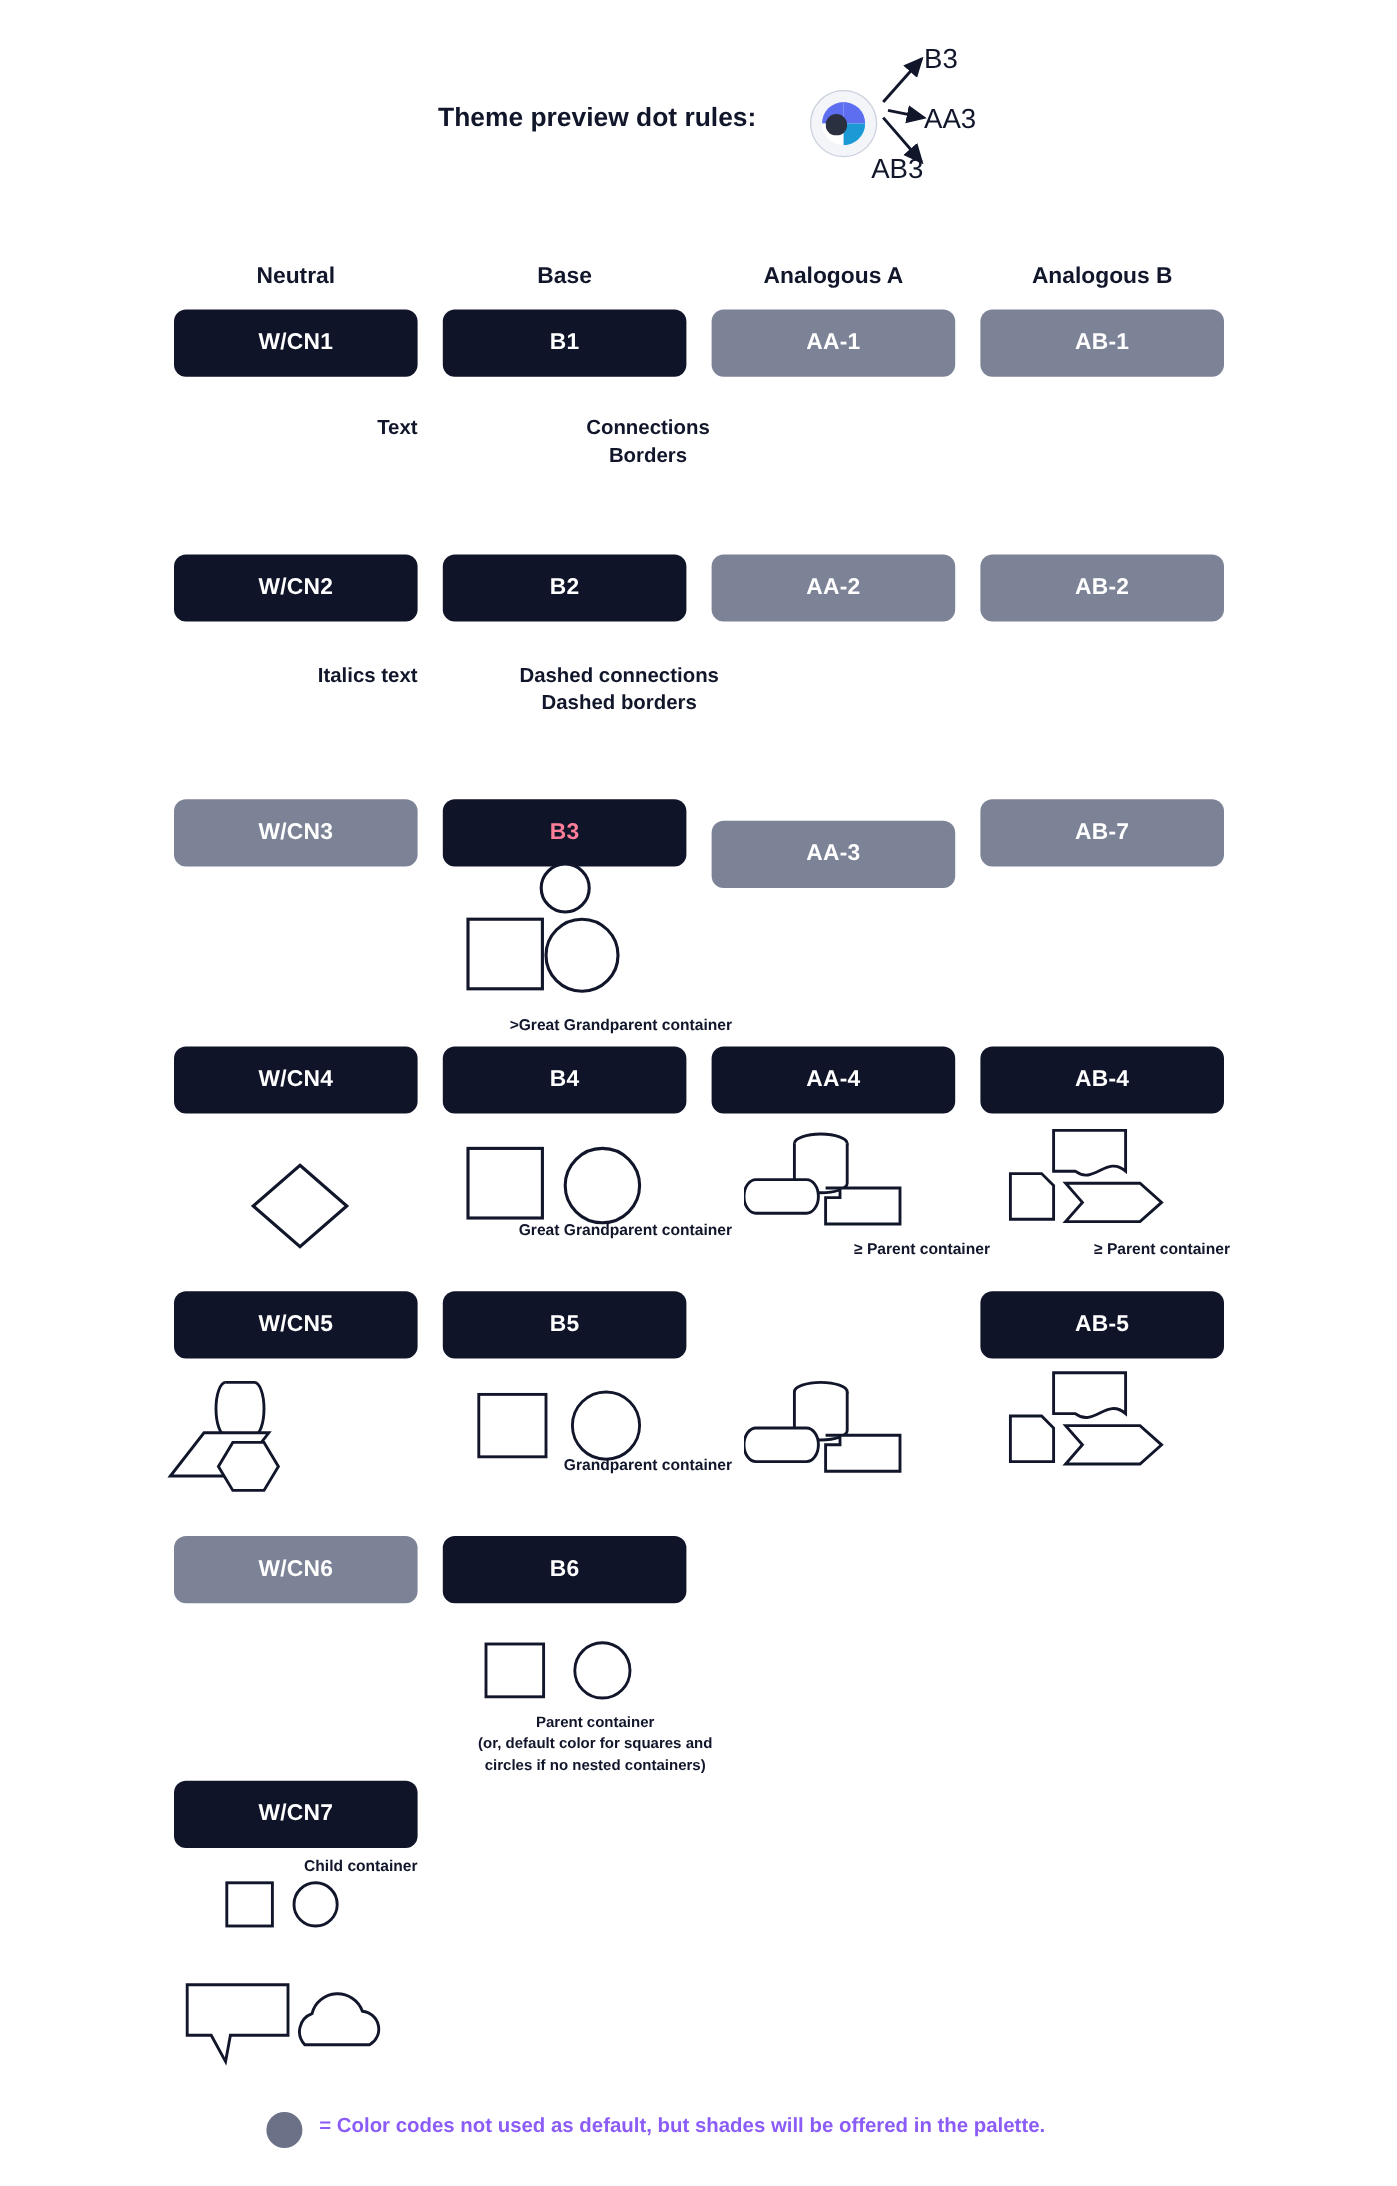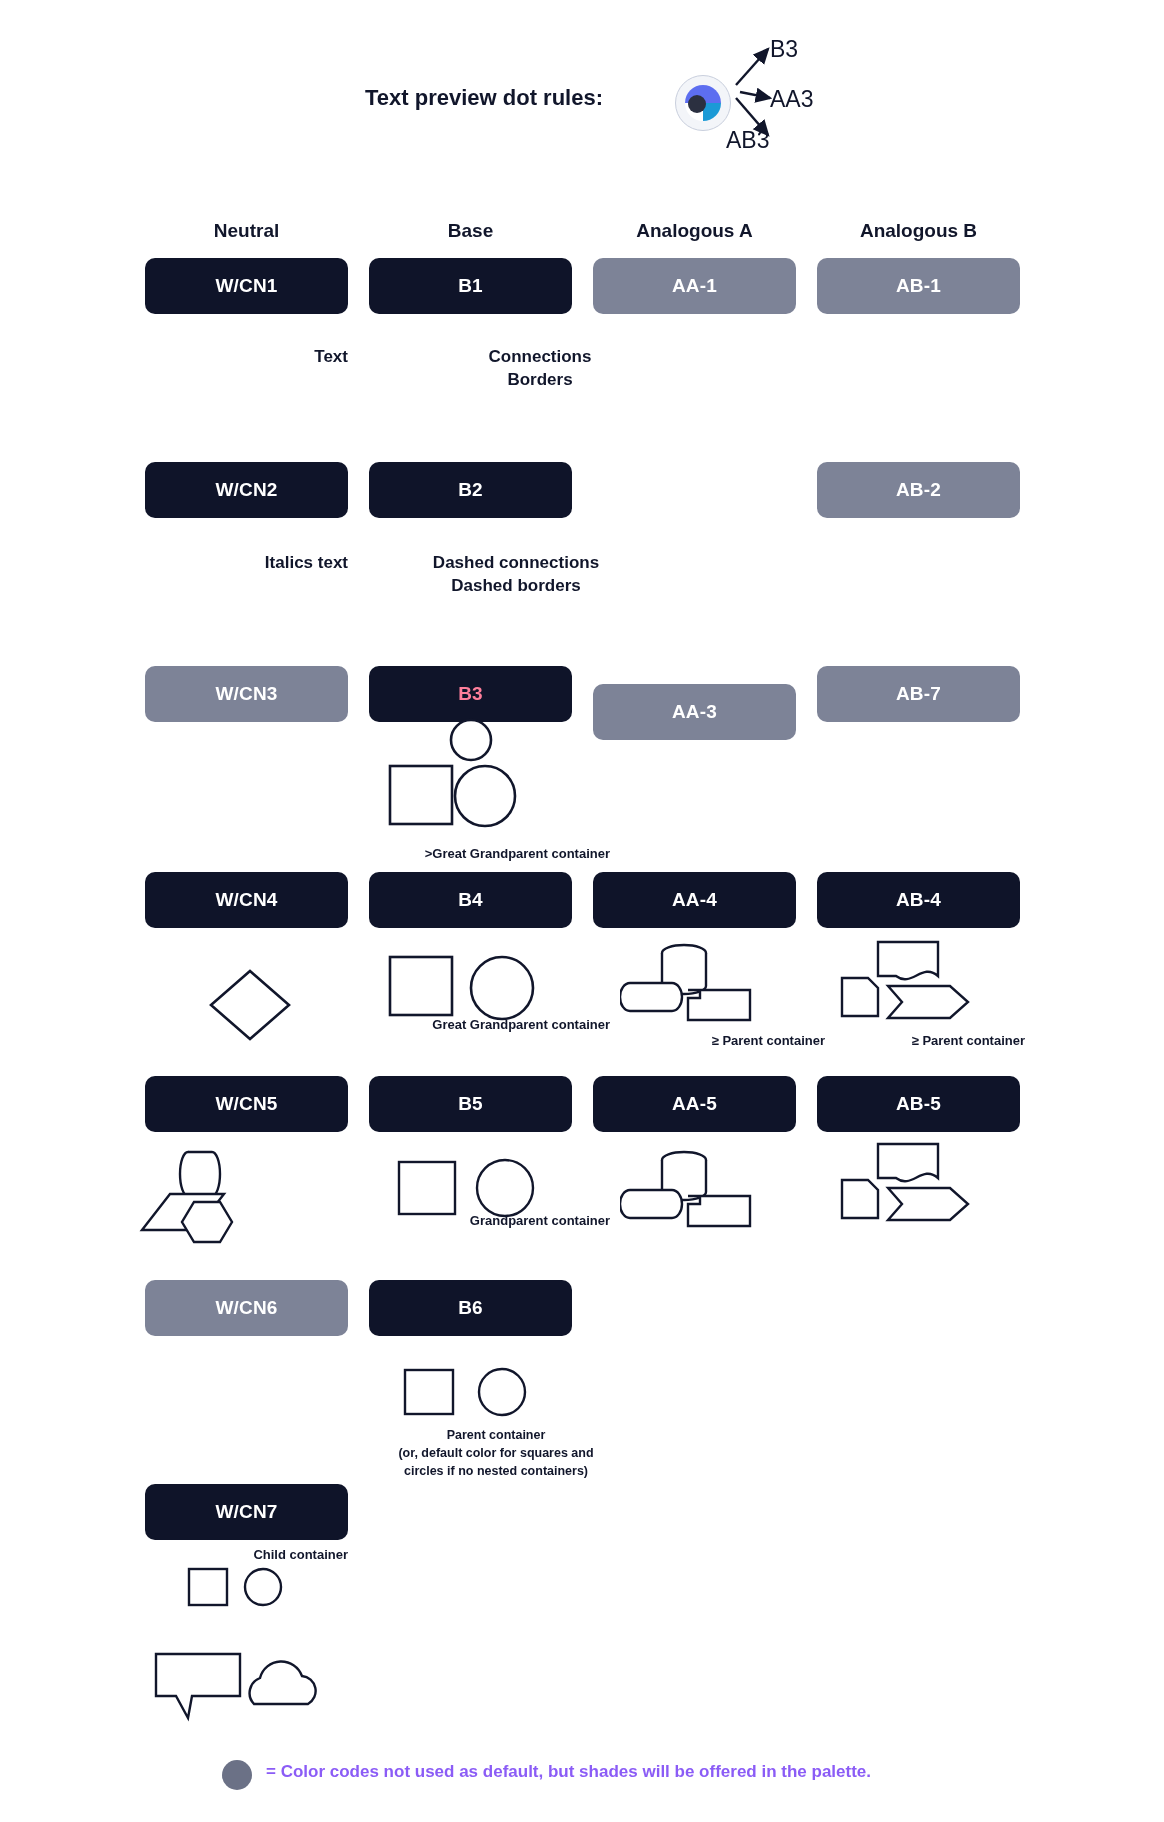--- a/index.html
+++ b/index.html
@@ -154,21 +154,21 @@
     font-weight: 700;
     color: #8b5cf6;
     white-space: nowrap;
   }
 </style>
 </head>
 <body>
 
 <div class="canvas">
 
-  <div class="preview-rules">Text preview dot rules:</div>
+  <div class="preview-rules">Theme preview dot rules:</div>
 
   <div class="dot-wrap">
     <div class="dot-ring"></div>
     <div class="dot-core">
       <div class="dot-q q-tl"></div>
       <div class="dot-q q-tr"></div>
       <div class="dot-q q-bl"></div>
       <div class="dot-q q-br"></div>
     </div>
     <div class="dot-inner"></div>
@@ -200,20 +200,21 @@
   <div class="chip dark" style="left:369px; top:258px;">B1</div>
   <div class="chip grey" style="left:593px; top:258px;">AA-1</div>
   <div class="chip grey" style="left:817px; top:258px;">AB-1</div>
 
   <div class="cap" style="left:145px; top:346px; width:203px;">Text</div>
   <div class="cap left" style="left:410px; top:346px; width:260px; white-space:pre-line;">Connections
 Borders</div>
 
   <div class="chip dark" style="left:145px; top:462px;">W/CN2</div>
   <div class="chip dark" style="left:369px; top:462px;">B2</div>
+  <div class="chip grey" style="left:593px; top:462px;">AA-2</div>
   <div class="chip grey" style="left:817px; top:462px;">AB-2</div>
 
   <div class="cap" style="left:145px; top:552px; width:203px;">Italics text</div>
   <div class="cap left" style="left:366px; top:552px; width:300px; white-space:pre-line;">Dashed connections
 Dashed borders</div>
 
   <div class="chip grey" style="left:145px; top:666px;">W/CN3</div>
   <div class="chip dark" style="left:369px; top:666px;">
       <span class="b3txt">B3</span>
     </div>
@@ -252,21 +253,20 @@
 
   <svg class="shapes" style="left:830px; top:930px;" width="170" height="98">
     <path d="M12,48 h26 l10,10 v28 h-36 z" fill="#ffffff" stroke="#11162b" stroke-width="2.4"></path>
     <path d="M48,12 h60 v34 c-16,-14 -26,12 -42,0 l-18,0 z" fill="#ffffff" stroke="#11162b" stroke-width="2.4"></path>
     <path d="M58,56 h62 l18,16 -18,16 h-62 l14,-16 z" fill="#ffffff" stroke="#11162b" stroke-width="2.4"></path>
   </svg>
   <div class="cap small" style="left:775px; top:1032px; width:250px;">≥ Parent container</div>
 
   <div class="chip dark" style="left:145px; top:1076px;">W/CN5</div>
   <div class="chip dark" style="left:369px; top:1076px;">B5</div>
-  <div class="chip dark" style="left:593px; top:1076px;">AA-5</div>
   <div class="chip dark" style="left:817px; top:1076px;">AB-5</div>
 
   <svg class="shapes" style="left:128px; top:1150px;" width="170" height="100">
     <ellipse cx="60" cy="24" rx="8" ry="22" fill="#ffffff" stroke="#11162b" stroke-width="2.4"></ellipse>
     <path d="M60,2 h24 a8,22 0 0 1 0,44 h-24" fill="#ffffff" stroke="#11162b" stroke-width="2.4"></path>
     <polygon points="14,80 42,44 96,44 68,80" fill="#ffffff" stroke="#11162b" stroke-width="2.4"></polygon>
     <polygon points="66,52 92,52 104,72 92,92 66,92 54,72" fill="#ffffff" stroke="#11162b" stroke-width="2.4"></polygon>
   </svg>
 
   <svg class="shapes" style="left:395px; top:1156px;" width="150" height="72">

